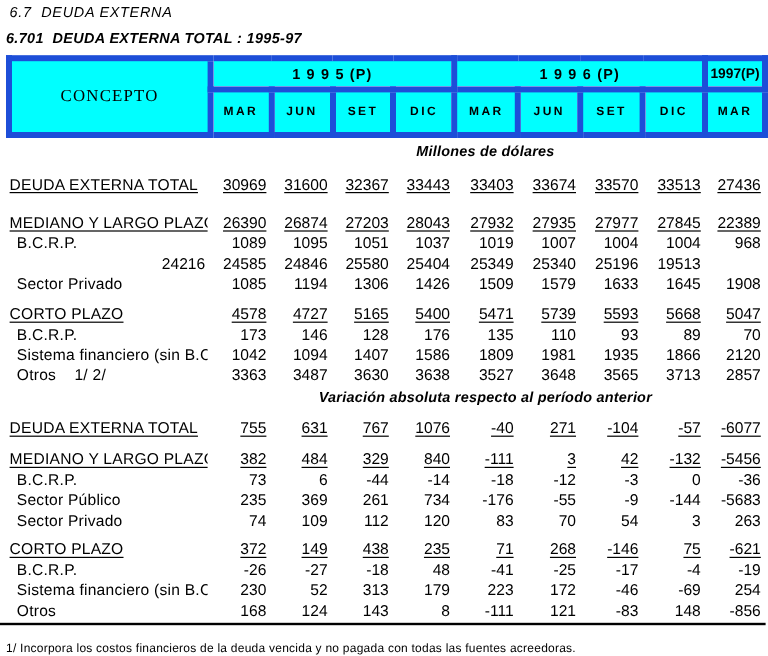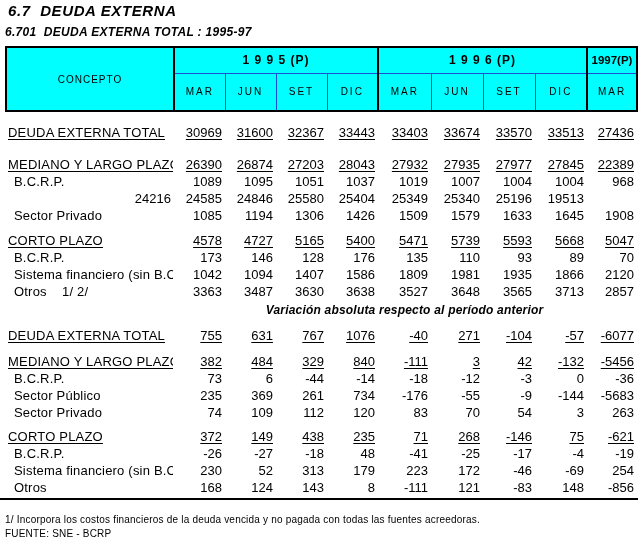--- a/index.html
+++ b/index.html
@@ -7,57 +7,58 @@
   .page {
     position: relative;
     width: 640px; height: 547px;
     overflow: hidden;
     background: #ffffff;
     color: #000000;
     font-family: "Liberation Sans", "DejaVu Sans", sans-serif;
   }
   .title {
     margin: 3px 0 0 8px;
-    font-size: 15px; font-weight: 700; font-style: italic;
+    font-size: 12px; font-weight: 400; font-style: italic;
     letter-spacing: 0.6px; line-height: 15px;
     white-space: pre;
   }
   .subtitle {
     margin: 7px 0 0 5px;
     font-size: 12px; font-weight: bold; font-style: italic;
     letter-spacing: 0.3px; line-height: 14px;
     white-space: pre;
   }
   
   table.hdr {
     margin: 7px 0 0 5px;
     border-collapse: collapse;
     table-layout: fixed;
     border: 2px solid #000;
   }
   table.hdr td {
     background: #00ffff;
-    border: 1px solid #1d4ed8;
+    border: 5px solid #1d4ed8;
     text-align: center;
     vertical-align: middle;
     overflow: hidden;
   }
   td.concept {
-    font-size: 10px; letter-spacing: 1px;
+    font-size: 14px; letter-spacing: 1px;
     border-right: 2px solid #000 !important;
+    font-family: Liberation Serif, serif;
   }
   td.year {
     height: 26px;
     font-size: 12px; font-weight: bold; letter-spacing: 1px;
     white-space: pre;
   }
   td.year1997 { letter-spacing: 0; font-size: 11.5px; }
   td.month {
     height: 38px;
-    font-size: 10px; font-weight: normal; letter-spacing: 2px;
+    font-size: 10px; font-weight: bold; letter-spacing: 2px;
   }
   .gsep { border-left: 2.5px solid #000 !important; }
   
   .rows { margin-left: 5px; width: 633px; }
   .section-heading {
     margin-left: 173px; width: 463px;
     text-align: center;
     font-size: 12px; font-weight: bold; font-style: italic;
     line-height: 14px;
     letter-spacing: 0.2px;
@@ -129,20 +130,21 @@
       <td class="month">DIC</td>
       <td class="month gsep">MAR</td>
       <td class="month">JUN</td>
       <td class="month">SET</td>
       <td class="month">DIC</td>
       <td class="month gsep">MAR</td>
     </tr>
   </tbody>
     </table>
 
+  <div class="section-heading sh1">Millones de dólares</div>
   <div class="rows">
       <div class="row total" style="margin-top: 12px;">
         <span class="label">DEUDA EXTERNA TOTAL</span>
         <span class="val">30969</span>
         <span class="val">31600</span>
         <span class="val">32367</span>
         <span class="val">33443</span>
         <span class="val">33403</span>
         <span class="val">33674</span>
         <span class="val">33570</span>

